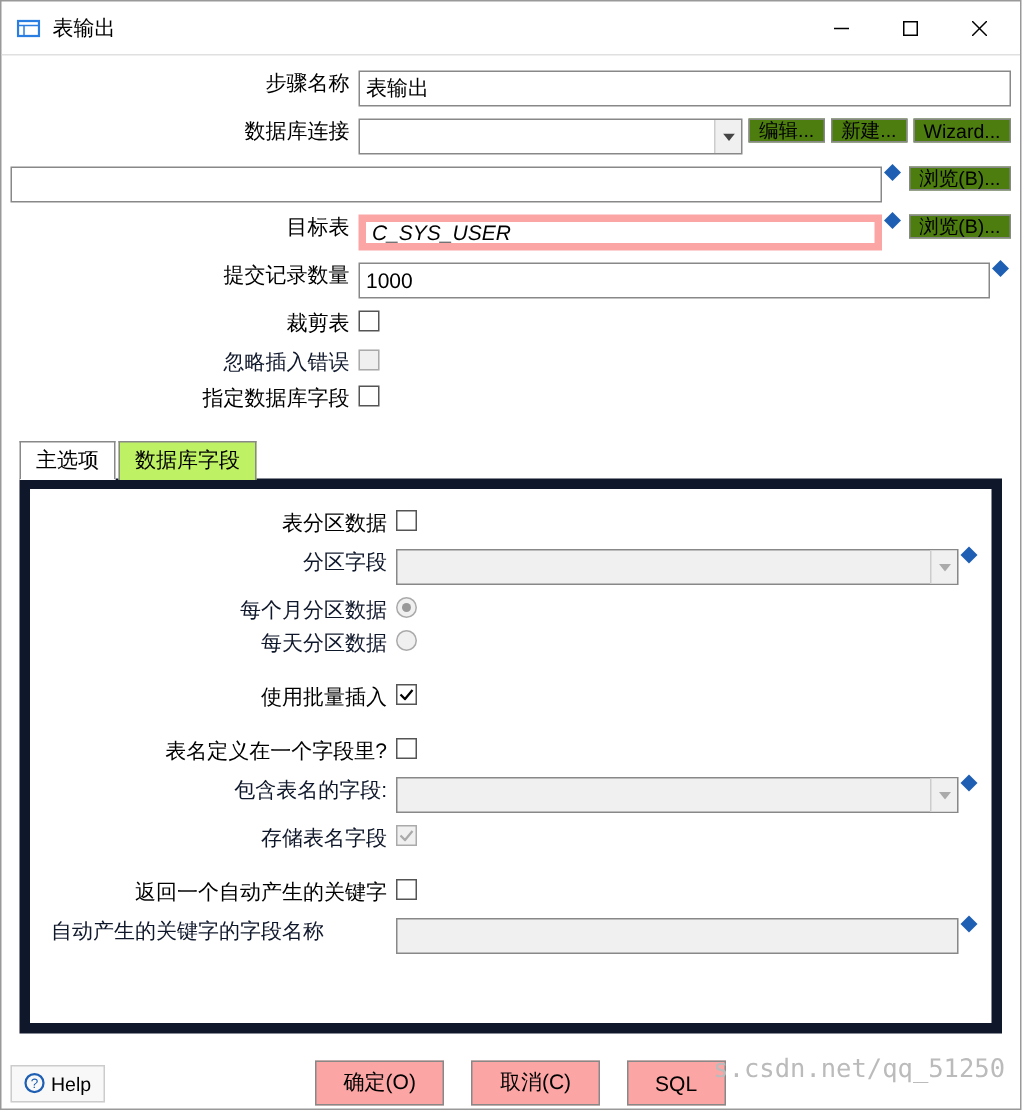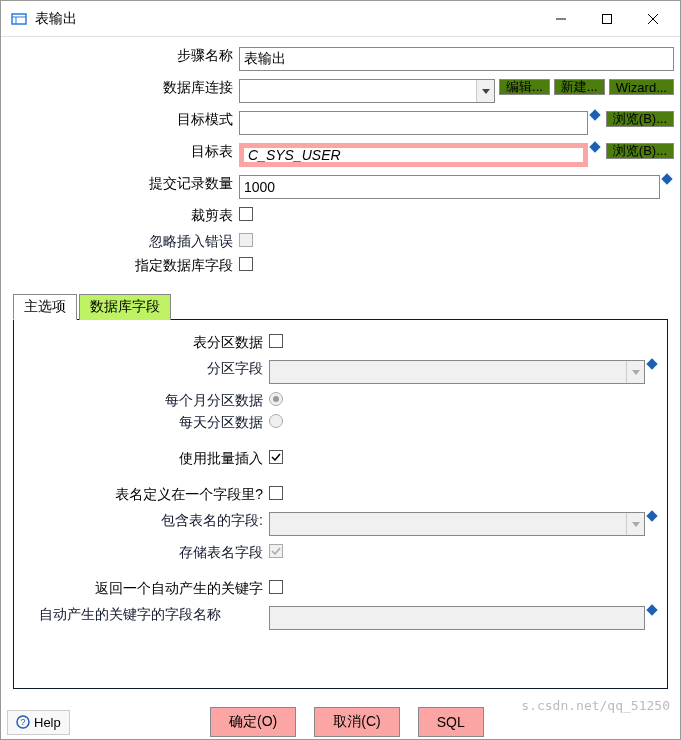--- a/index.html
+++ b/index.html
@@ -29,27 +29,27 @@
 .chk svg { width: 10px; height: 8px; }
 .radio { width: 14px; height: 14px; border: 1px solid #555; border-radius: 50%; display: inline-flex; align-items: center; justify-content: center; background: #fff; }
 .radio.disabled { border-color: #aaa; background: #f0f0f0; }
 .radio.checked::after { content: ""; width: 6px; height: 6px; border-radius: 50%; background: #555; }
 .radio.disabled.checked::after { background: #999; }
 
 .tabs { margin: 12px; }
 .tabstrip { display: flex; position: relative; top: 1px; }
 .tab { border: 1px solid #888; border-bottom: none; padding: 3px 10px; font-size: 14px; background: #bef264; margin-right: 2px; cursor: default; }
 .tab.active { background: #fff; border-bottom: 1px solid #fff; position: relative; z-index: 2; }
-.tabpanel { border: 1px solid #0f172a; padding: 14px 8px 6px 23px; min-height: 370px; }
+.tabpanel { border: 7px solid #0f172a; padding: 14px 8px 6px 12px; min-height: 370px; }
 
 .buttonbar { display: flex; align-items: center; padding: 6px; gap: 18px; }
 .buttonbar .btn2 { border: 1px solid #888; background: #fca5a5; height: 30px; padding: 0 18px; font-size: 14px; cursor: default; display: inline-flex; align-items: center; }
 .buttonbar .help-btn { display: inline-flex; align-items: center; gap: 4px; border: 1px solid #ccc; background: #f8f8f8; padding: 4px 8px; }
 .spacer { flex: 1; }
-.watermark { position: absolute; bottom: 26px; right: 10px; color: #bbb; font-size: 13px; font-family: monospace; pointer-events: none; }
+.watermark { position: absolute; bottom: 16px; right: 10px; color: #bbb; font-size: 17px; font-family: monospace; pointer-events: none; }
 
 .bordered-blue { border: 5px solid #fca5a5; font-style: italic; }
 </style>
 </head>
 <body>
 
 <div class="titlebar">
   <span class="app-icon">
     <svg viewBox="0 0 16 16">
         <rect x="1" y="3" width="14" height="10" fill="none" stroke="#2a7de1" stroke-width="1.5"></rect>
@@ -91,21 +91,20 @@
           <svg viewBox="0 0 8 5">
             <path d="M0 0 L4 5 L8 0 Z" fill="#444"></path>
           </svg>
         </div>
     </div>
     <div class="btn">编辑...</div>
     <div class="btn">新建...</div>
     <div class="btn">Wizard...</div>
   </div>
   <div class="row">
-    <div class="lbl">目标模式</div>
     <input class="txt" style="flex: 1 1 0%;" value="">
     <div class="diamond"></div>
     <div class="btn" style="min-width:60px">浏览(B)...</div>
   </div>
   <div class="row">
     <div class="lbl">目标表</div>
     <input class="txt bordered-blue" style="flex: 1 1 0%;" value="C_SYS_USER">
     <div class="diamond"></div>
     <div class="btn" style="min-width:60px">浏览(B)...</div>
   </div>

